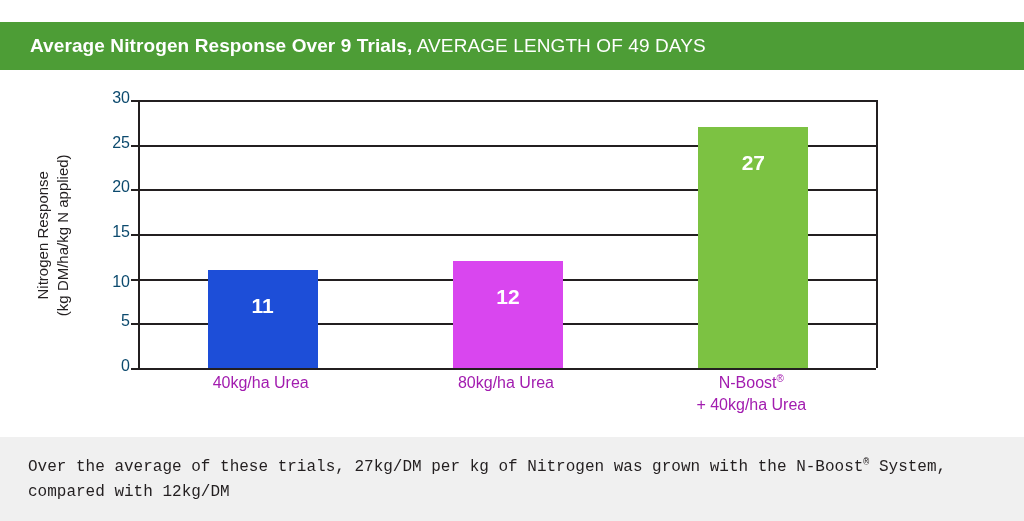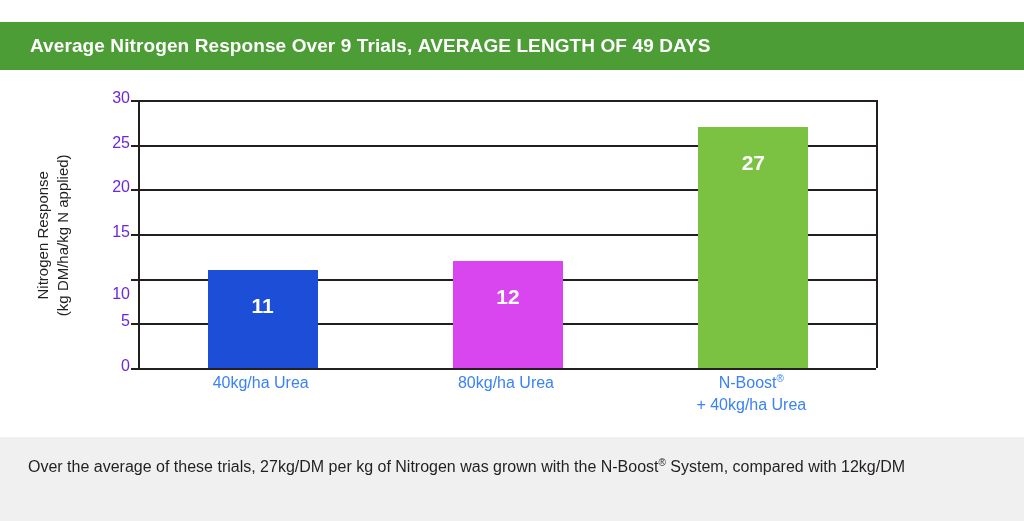--- a/index.html
+++ b/index.html
@@ -17,21 +17,21 @@
     display:flex;align-items:center;
   }
   #header-title{
     margin-left:18px;
     color:#ffffff;
     font-size:19px;
     letter-spacing:.1px;
     white-space:nowrap;
   }
   #header-title .strong{font-weight:bold;margin-left:12px;}
-  #header-title .light{font-weight:bold;}
+  #header-title .light{font-weight:normal;}
 
   
   #chart-area{
     position:absolute;left:0;top:70px;width:1024px;height:367px;
   }
   
   #y-axis-title{
     position:absolute;left:-62px;top:145px;width:230px;
     transform:rotate(-90deg);
     transform-origin:center center;
@@ -47,49 +47,50 @@
     border-right:2px solid #231f20;
     box-sizing:content-box;
   }
   .gridline{
     position:absolute;left:0;width:736px;height:0;
     border-top:2px solid #231f20;
   }
   .tick-label{
     position:absolute;
     right:746px;
-    font-size:16px;color:#6d28d9;
+    font-size:16px;color:#0c4a6e;
     transform:translateY(-11px);
     text-align:right;width:60px;
   }
   .tick-stub{
     position:absolute;left:-9px;width:9px;height:0;
     border-top:2px solid #231f20;
   }
 
   
   .bar{
     position:absolute;bottom:0;
     display:flex;justify-content:center;
     color:#ffffff;font-weight:bold;font-size:21px;
   }
   .bar .bar-value{ margin-top:24px; }
 
   
   .cat-label{
     position:absolute;top:302px;
-    text-align:center;font-size:16px;color:#3b82f6;line-height:1.35;
+    text-align:center;font-size:16px;color:#a21caf;line-height:1.35;
   }
   .cat-label .l2{display:block;}
   .sup{font-size:10px;vertical-align:super;}
 
   
   #footer-panel{
     position:absolute;left:0;top:437px;width:1024px;height:84px;
     background:#f0f0f0;
+    font-family:Liberation Mono, monospace;
   }
   #footer-text{
     position:absolute;left:28px;top:18px;width:970px;
     font-size:16px;color:#231f20;line-height:1.55;
   }
 </style>
 </head>
 <body>
 
 <div id="header-band">
@@ -116,21 +117,21 @@
         <div class="tick-stub" style="top: 44.6667px;"></div>
         <div class="tick-label" style="top: 44.6667px;">25</div>
         <div class="gridline" style="top: 89.3333px;"></div>
         <div class="tick-stub" style="top: 89.3333px;"></div>
         <div class="tick-label" style="top: 89.3333px;">20</div>
         <div class="gridline" style="top: 134px;"></div>
         <div class="tick-stub" style="top: 134px;"></div>
         <div class="tick-label" style="top: 134px;">15</div>
         <div class="gridline" style="top: 178.667px;"></div>
         <div class="tick-stub" style="top: 178.667px;"></div>
-        <div class="tick-label" style="top: 196px;">10</div>
+        <div class="tick-label" style="top: 184px;">10</div>
         <div class="gridline" style="top: 223.333px;"></div>
         <div class="tick-stub" style="top: 223.333px;"></div>
         <div class="tick-label" style="top: 223.333px;">5</div>
         <div class="gridline" style="top: 268px;"></div>
         <div class="tick-stub" style="top: 268px;"></div>
         <div class="tick-label" style="top: 268px;">0</div>
       </div>
     <div id="bars">
         <div class="bar" style="left: 67.6667px; width: 110px; height: 98.2667px; background: #1d4ed8;">
           <span class="bar-value">11</span>

